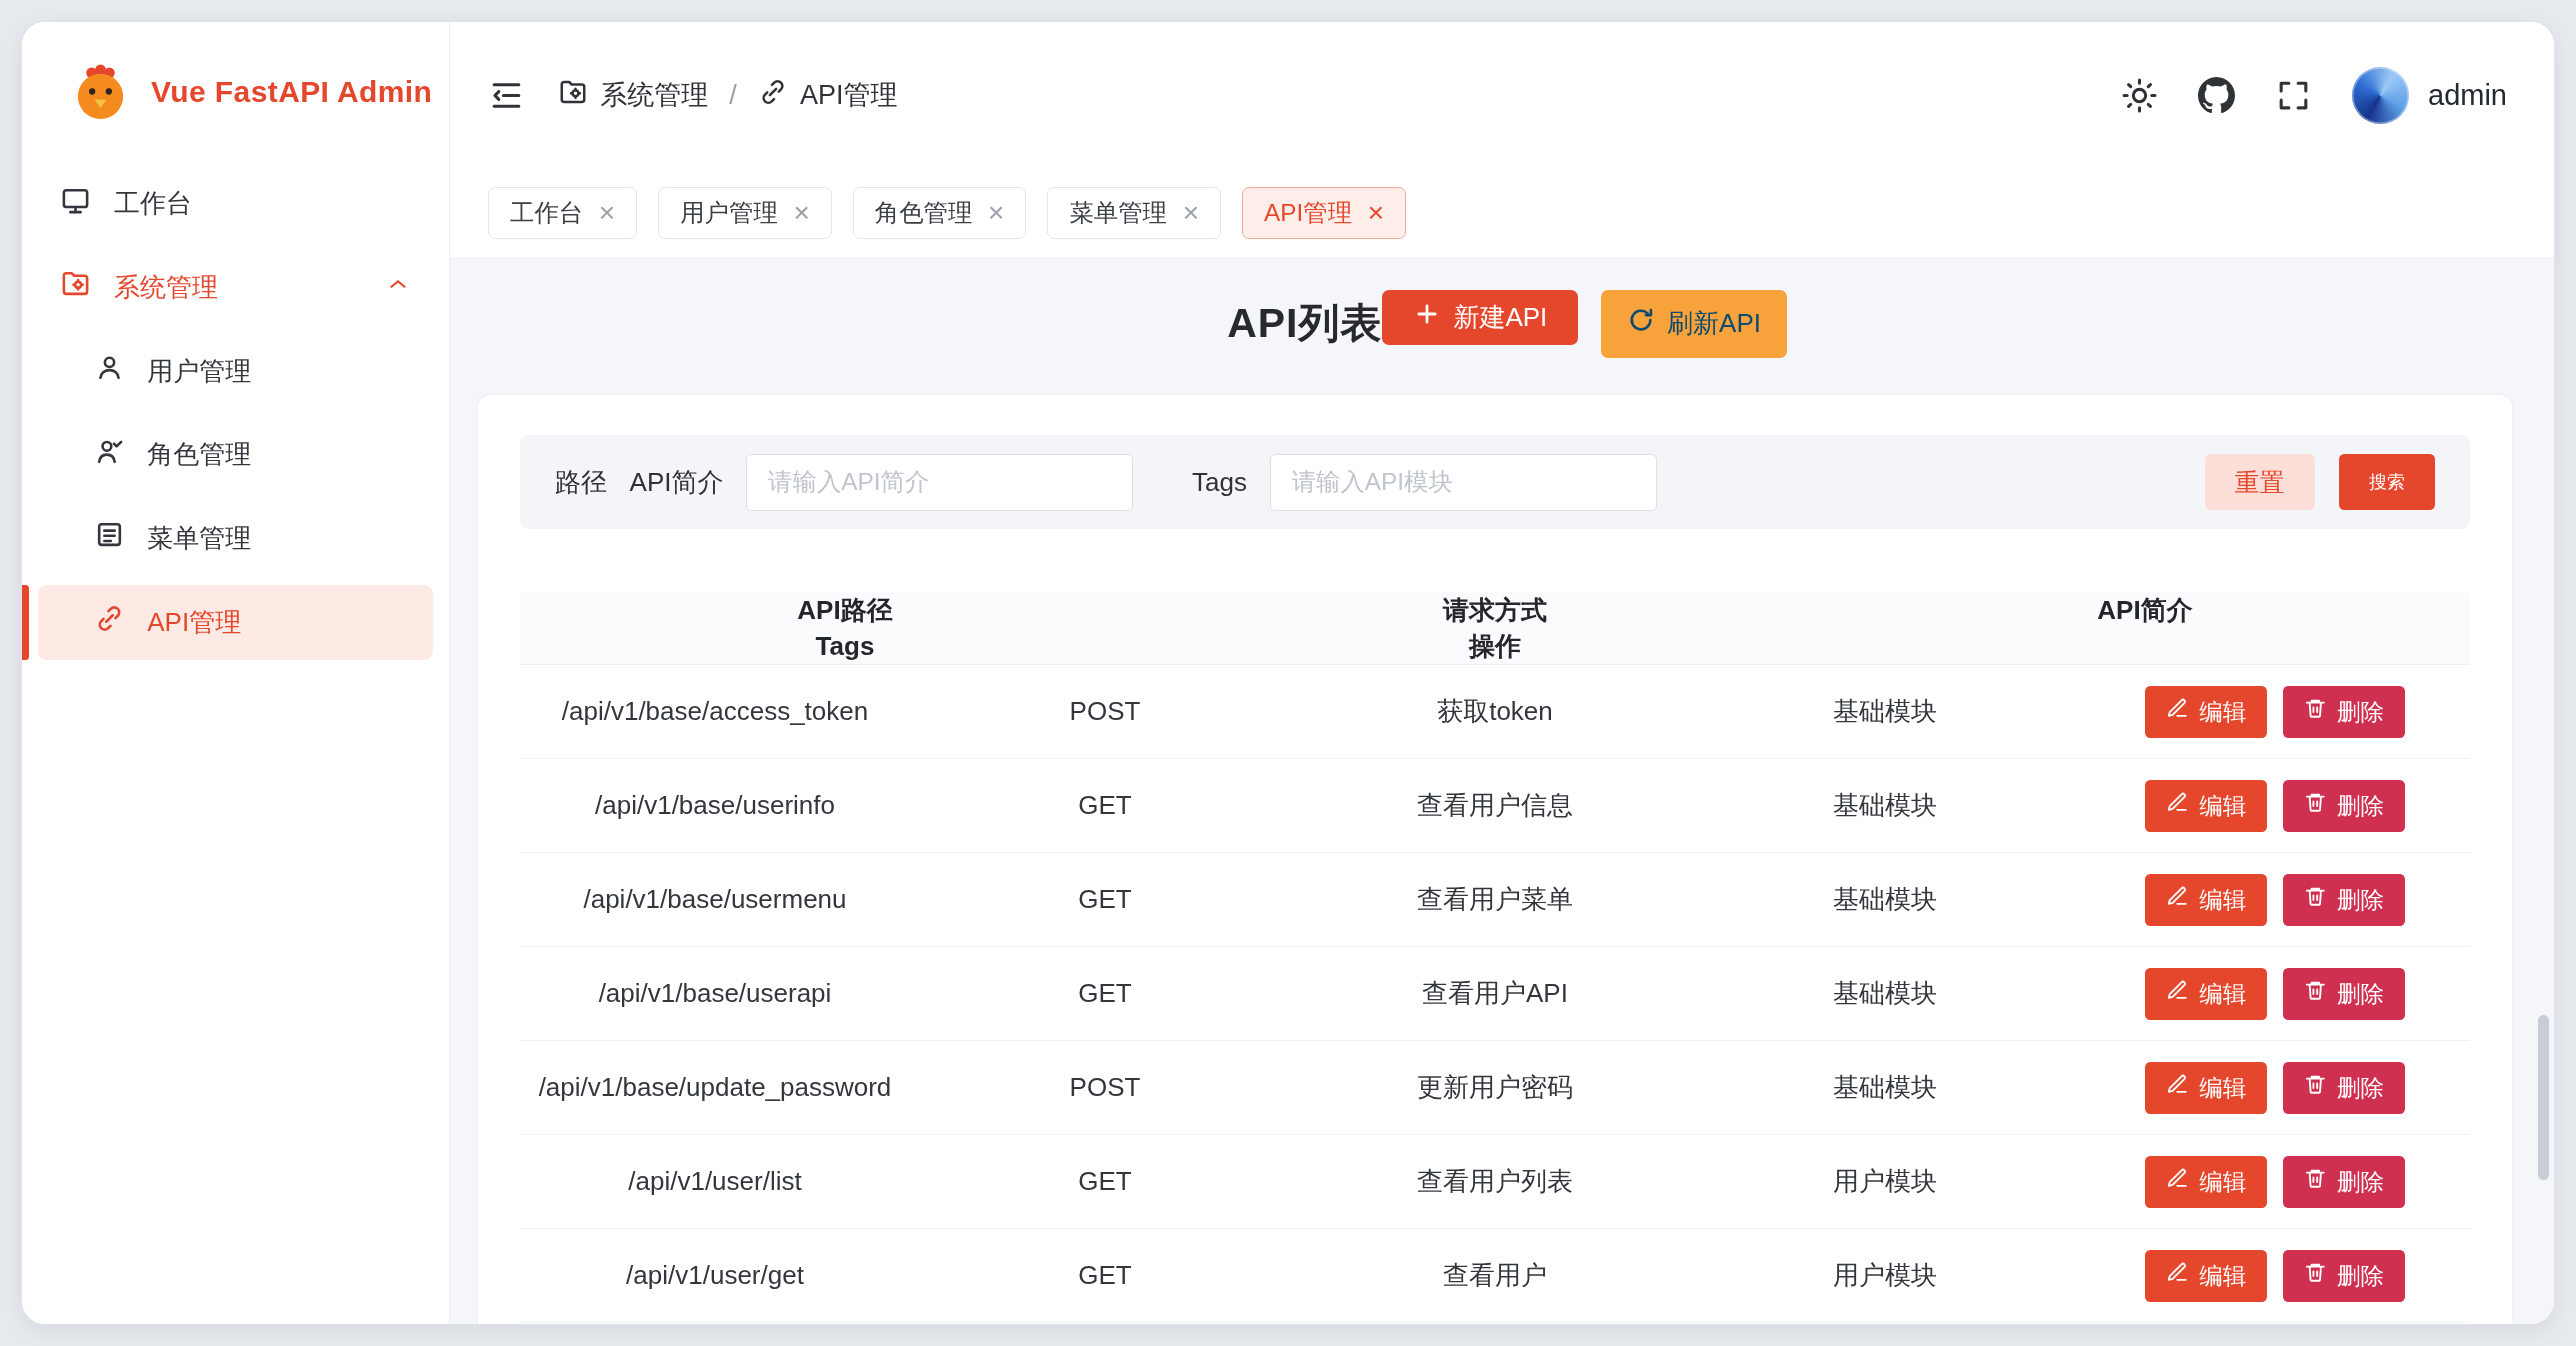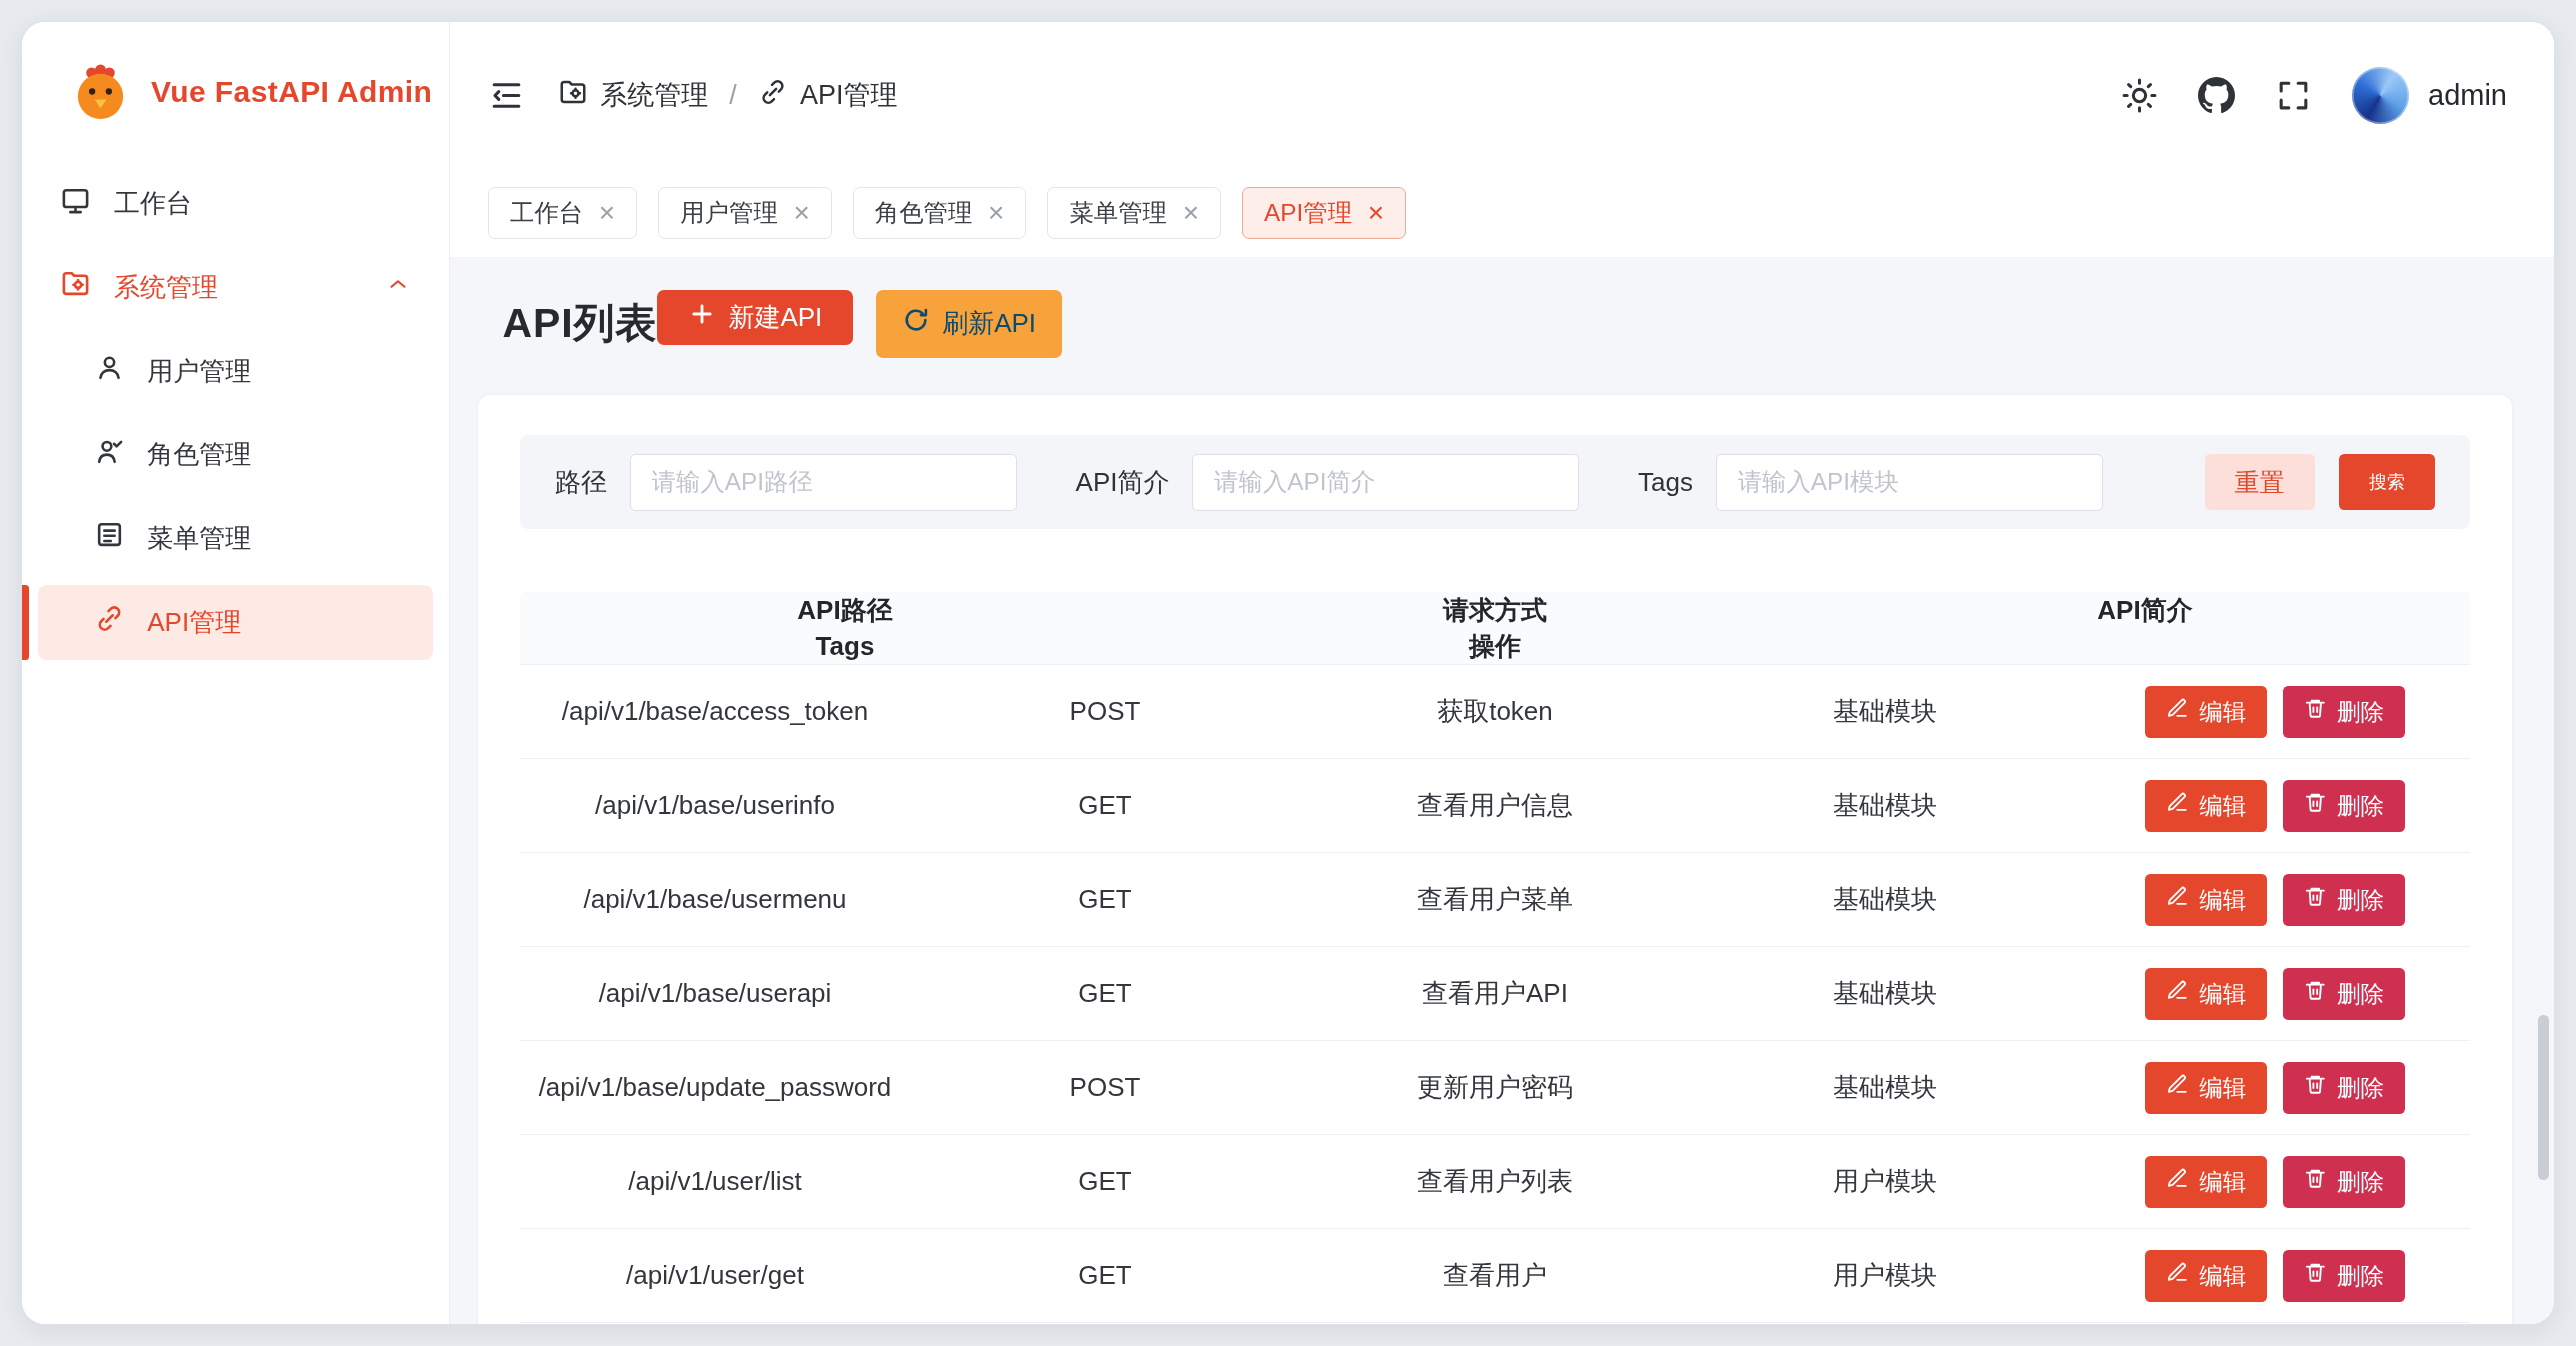--- a/index.html
+++ b/index.html
@@ -71,21 +71,21 @@
   .tag{
     height:52px;display:flex;align-items:center;gap:15.7px;padding:0 21px;
     background:#fff;border:0.9px solid #e2e5ea;border-radius:7px;
     font-size:24.4px;color:#3b4046;cursor:pointer;white-space:nowrap;
   }
   .tag-close{color:#9aa0a8;font-size:28px;line-height:1;cursor:pointer;}
   .tag.active{background:#fdeee9;border-color:#f0a795;color:var(--primary);}
   .tag.active .tag-close{color:var(--primary);}
   
   .content{flex:1;padding:30px 42px 0 28px;overflow:hidden;}
-  .content-header{display:flex;align-items:center;justify-content:flex-start;padding-left:24.4px;height:73px;}
+  .content-header{display:flex;align-items:center;justify-content:center;padding-left:24.4px;height:73px;}
   .page-title{font-size:41px;font-weight:600;color:#26292e;letter-spacing:0.9px;}
   .ch-actions{display:flex;gap:22.6px;}
   .btn{
     display:inline-flex;align-items:center;gap:12.2px;border:none;border-radius:7px;
     font-size:26px;cursor:pointer;font-family:inherit;white-space:nowrap;
   }
   .btn svg{width:28px;height:28px;}
   .btn-primary{background:var(--primary);color:#fff;height:55px;padding:0 31px;}
   .btn-warning{background:var(--warning);color:#0c4a6e;height:68px;padding:0 26px;}
   .card{
@@ -326,21 +326,20 @@
                 </svg>
             </span>
             <span>刷新API</span>
           </button>
         </div>
       </div>
 
       <div class="card">
         <div class="filter-bar">
           <span class="f-label">路径</span>
-          <input class="f-input" placeholder="请输入API路径" style="">
           <span class="f-label">API简介</span>
           <input class="f-input" placeholder="请输入API简介" style="">
           <span class="f-label">Tags</span>
           <input class="f-input" placeholder="请输入API模块" style="">
           <div class="fb-spacer"></div>
           <button class="btn btn-reset">重置</button>
           <button class="btn btn-search">搜索</button>
         </div>
 
         <div class="table">

